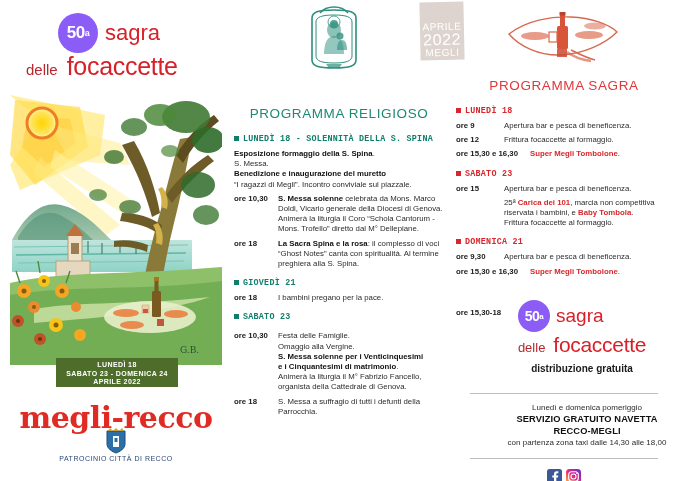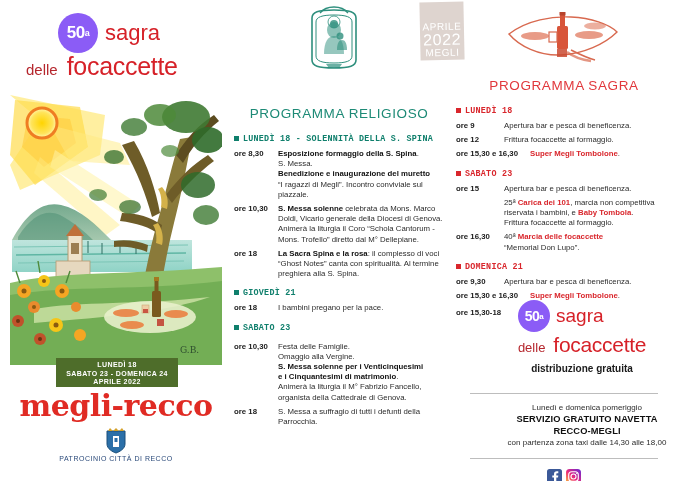--- a/index.html
+++ b/index.html
@@ -34,21 +34,21 @@
   .art { position: absolute; left: 10px; top: 95px; width: 212px; height: 270px; overflow: hidden; }
   .art svg { display: block; }
 
   .date-band {
     position: absolute; left: 56px; top: 358px; width: 122px; height: 29px;
     background: #4e6d2a; color: #fff; text-align: center;
     font-size: 7px; font-weight: bold; letter-spacing: 0.4px;
     padding-top: 3px; line-height: 8.5px;
   }
   .megli-recco {
-    position: absolute; left: 0; top: 388px; width: 232px; text-align: center;
+    position: absolute; left: 0; top: 400px; width: 232px; text-align: center;
     color: #e02b24; font-size: 30px; font-weight: bold;
     font-family: "DejaVu Serif", serif; letter-spacing: -0.5px;
   }
   .comune-crest { position: absolute; left: 105px; top: 428px; width: 22px; height: 26px; }
   .patrocinio {
     position: absolute; left: 0; top: 455px; width: 232px; text-align: center;
     color: #2b4a7a; font-size: 7px; letter-spacing: 0.5px;
   }
 
   
@@ -301,21 +301,20 @@
 
   <div class="col col-rel">
     <div class="col-title">PROGRAMMA RELIGIOSO</div>
     <div id="rel-sections">
         <div class="sec">
           <div class="sec-head">
             <span class="sq"></span>
             <span class="htxt">LUNEDÌ 18 - SOLENNITÀ DELLA S. SPINA</span>
           </div>
           <div class="row">
-            <div class="time">ore 8,30</div>
             <div class="desc"><span style="font-weight: bold; color: rgb(17, 17, 17);">Esposizione formaggio della S. Spina</span><span>.</span><br><span>S. Messa.</span><br><span style="font-weight: bold; color: rgb(17, 17, 17);">Benedizione e inaugurazione del muretto</span><br><span>“I ragazzi di Megli”. Incontro conviviale sul piazzale.</span></div>
           </div>
           <div class="row">
             <div class="time">ore 10,30</div>
             <div class="desc"><span style="font-weight: bold; color: rgb(17, 17, 17);">S. Messa solenne</span><span> celebrata da Mons. Marco Doldi, Vicario generale della Diocesi di Genova. Animerà la liturgia il Coro “Schola Cantorum - Mons. Trofello” diretto dal M° Dellepiane.</span></div>
           </div>
           <div class="row">
             <div class="time">ore 18</div>
             <div class="desc"><span style="font-weight: bold; color: rgb(17, 17, 17);">La Sacra Spina e la rosa</span><span>: il complesso di voci “Ghost Notes” canta con spiritualità. Al termine preghiera alla S. Spina.</span></div>
           </div>
@@ -375,24 +374,20 @@
             <span class="sq"></span>
             <span class="htxt">SABATO 23</span>
           </div>
           <div class="row">
             <div class="time">ore 15</div>
             <div class="desc"><span>Apertura bar e pesca di beneficenza.</span></div>
           </div>
           <div class="row">
             <div class="time"></div>
             <div class="desc"><span>25ª </span><span class="rd">Carica dei 101</span><span>, marcia non competitiva riservata i bambini, e </span><span class="rd">Baby Tombola</span><span>.</span><br><span>Frittura focaccette al formaggio.</span></div>
-          </div>
-          <div class="row">
-            <div class="time">ore 16,30</div>
-            <div class="desc"><span>40ª </span><span class="rd">Marcia delle focaccette</span><br><span>“Memorial Don Lupo”.</span></div>
           </div>
         </div>
         <div class="sec">
           <div class="sec-head">
             <span class="sq"></span>
             <span class="htxt">DOMENICA 21</span>
           </div>
           <div class="row">
             <div class="time">ore 9,30</div>
             <div class="desc"><span>Apertura bar e pesca di beneficenza.</span></div>

